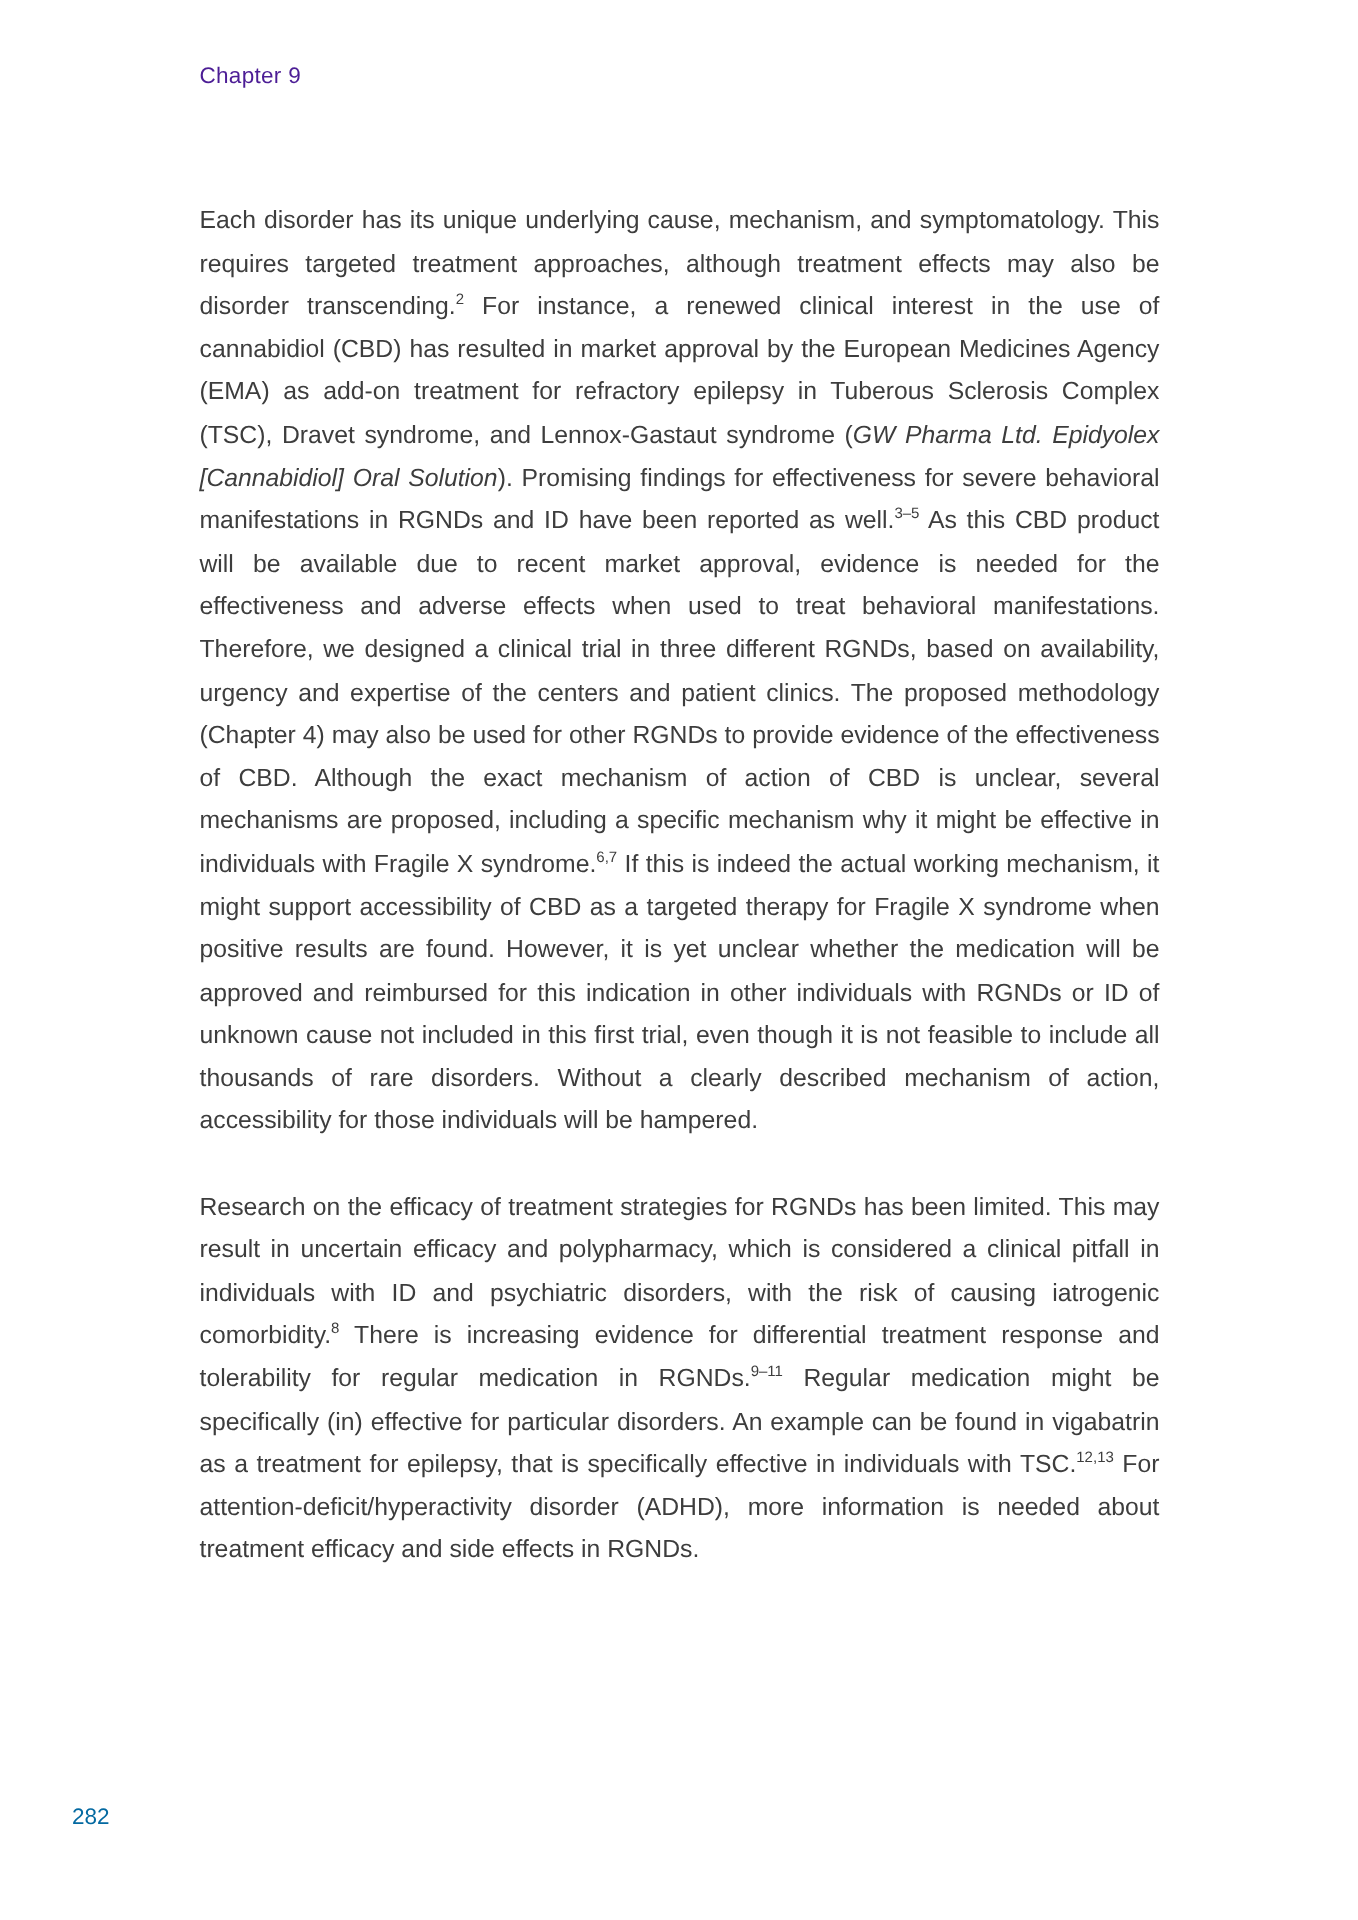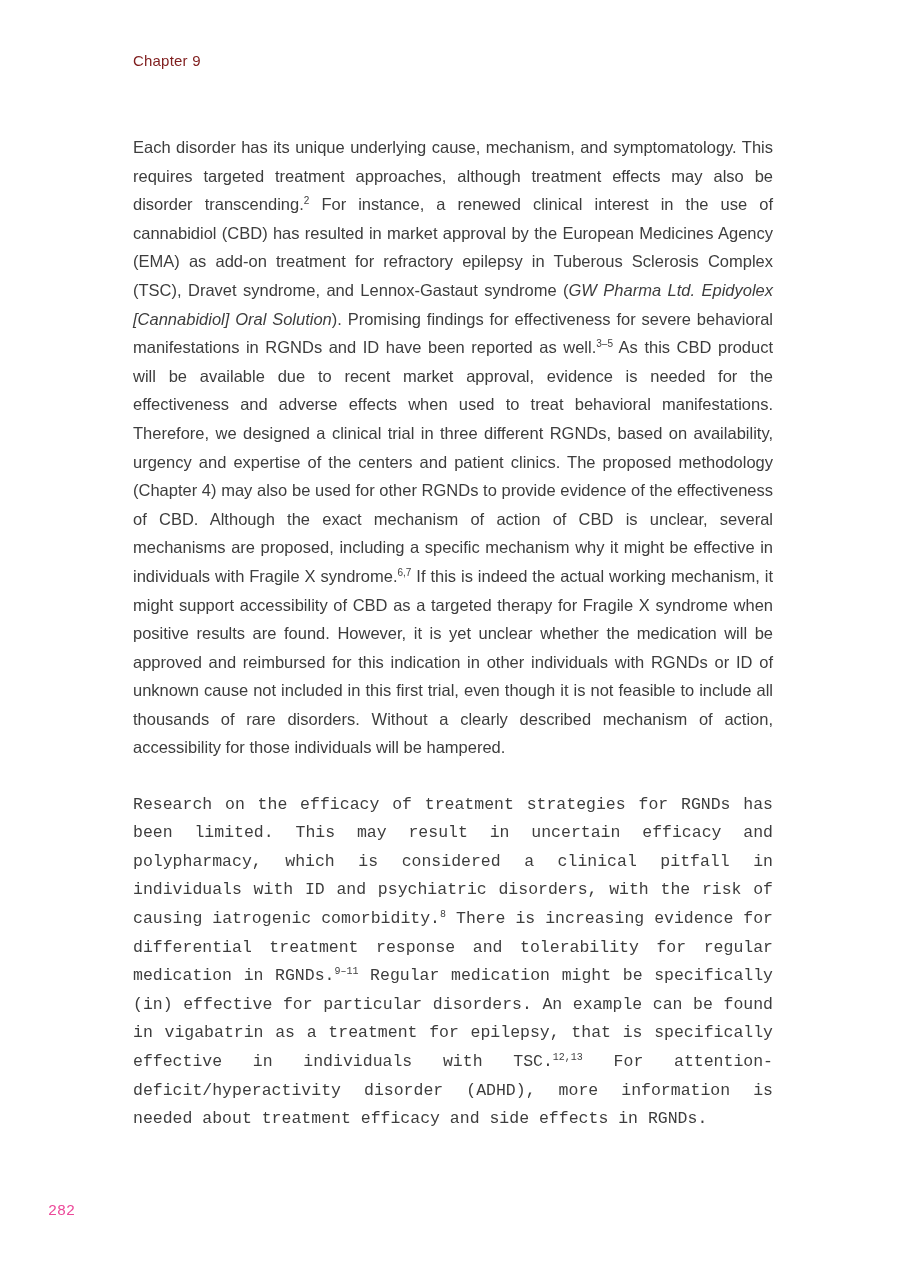--- a/index.html
+++ b/index.html
@@ -11,61 +11,59 @@
   .page {
     position: relative;
     width: 905px;
     height: 1280px;
     background: #ffffff;
     overflow: hidden;
   }
   .chapter-header {
     position: absolute;
     left: 133px;
-    top: 52px;
+    top: 42px;
     font-size: 15px;
-    color: #7f1d1d;
+    color: #4c1d95;
     letter-spacing: 0.2px;
   }
   .content {
     position: absolute;
     left: 133px;
     top: 133px;
     width: 640px;
     color: #3d3d3d;
     font-size: 16.5px;
     line-height: 28.6px;
     text-align: justify;
   }
   .content p {
     margin: 0 0 28.6px 0;
   }
   .content p:last-child {
     margin-bottom: 12px;
-    font-family: Liberation Mono, monospace;
   }
   .content em {
     font-style: italic;
   }
   .content strong {
     font-weight: normal;
   }
   .content sup {
     font-size: 10px;
     line-height: 0;
     vertical-align: super;
     letter-spacing: 0;
   }
   .page-number {
     position: absolute;
     left: 48px;
     top: 1203px;
     font-size: 15px;
-    color: #ec4899;
-    font-family: Liberation Mono, monospace;
+    color: #0369a1;
   }
 </style>
 </head>
 <body>
 
 <div class="page">
 
   <div class="chapter-header">Chapter 9</div>
 
   <div class="content">

